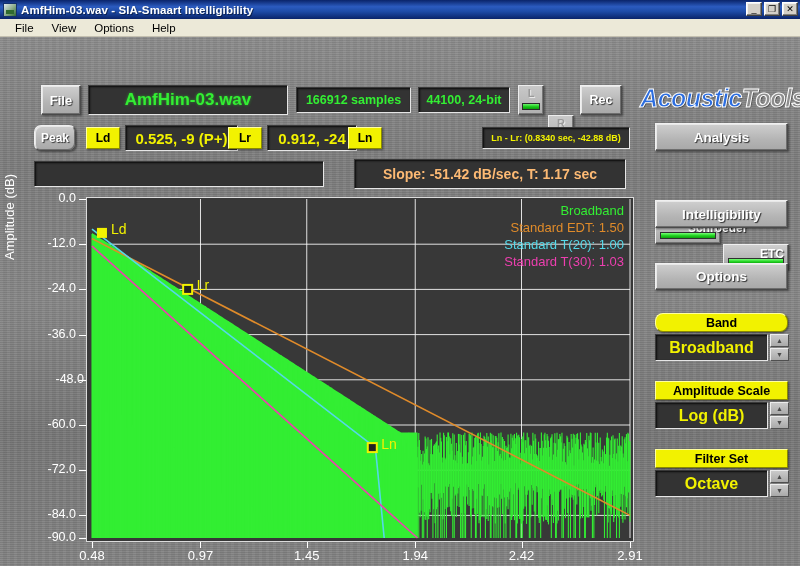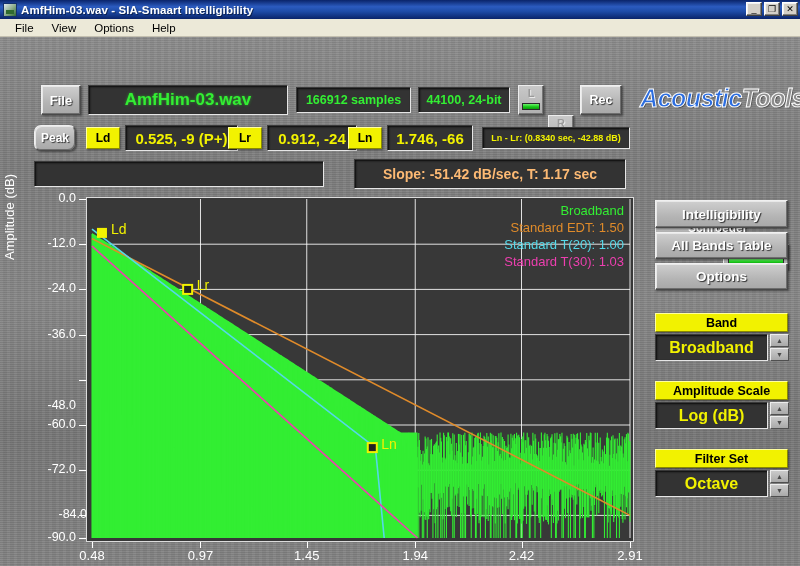--- a/index.html
+++ b/index.html
@@ -174,21 +174,21 @@
   }
   .spin{
     display:flex;flex-direction:column;gap:1px;box-sizing:border-box;
   }
   .spin div{
     flex:1;background:linear-gradient(to bottom,#cacaca,#a9a9a9);
     border:1px solid #ededed;border-right-color:#4f4f4f;border-bottom-color:#4f4f4f;
     box-sizing:border-box;display:flex;align-items:center;justify-content:center;
     font-size:7px;color:#4a4a4a;
   }
-  #band-header{left:655px;top:276px;width:133px;height:19px;}
+  #band-header{left:655px;top:276px;width:133px;height:19px;border-radius:8px;}
   #band-value{left:655px;top:297px;width:113px;height:27px;}
   #band-spin{left:770px;top:297px;width:19px;height:27px;}
   #ampscale-header{left:655px;top:344px;width:133px;height:19px;}
   #ampscale-value{left:655px;top:365px;width:113px;height:27px;}
   #ampscale-spin{left:770px;top:365px;width:19px;height:27px;}
   #filterset-header{left:655px;top:412px;width:133px;height:19px;}
   #filterset-value{left:655px;top:433px;width:113px;height:27px;}
   #filterset-spin{left:770px;top:433px;width:19px;height:27px;}
 
   
@@ -254,44 +254,41 @@
     <div class="abs btn3d" id="peak-button">Peak</div>
     <div class="abs ylabel" id="ld-label">Ld</div>
     <div class="abs lcd" id="ld-display">
       <span>0.525, -9 (P+)</span>
     </div>
     <div class="abs ylabel" id="lr-label">Lr</div>
     <div class="abs lcd" id="lr-display">
       <span>0.912, -24</span>
     </div>
     <div class="abs ylabel" id="ln-label">Ln</div>
-    <div class="abs lcd" id="ln-display">
-      <span>1.746, -66</span>
-    </div>
     <div class="abs lcd" id="lnlr-display">
       <span>Ln - Lr: (0.8340 sec, -42.88 dB)</span>
     </div>
 
     <div class="abs lcd" id="aux-display">
       <span></span>
     </div>
     <div class="abs lcd" id="slope-display">
       <span>Slope: -51.42 dB/sec,      T: 1.17 sec</span>
     </div>
 
+    <div class="abs btn3d" id="analysis-button">Analysis</div>
     <div class="abs tglbtn" id="schroeder-button">
       <div class="tl">Schroeder</div>
       <div class="tled"></div>
     </div>
     <div class="abs tglbtn" id="etc-button">
       <div class="tl">ETC</div>
       <div class="tled"></div>
     </div>
     <div class="abs btn3d" id="intelligibility-button">Intelligibility</div>
-    <div class="abs btn3d" id="allbands-button">All Bands Table</div>
     <div class="abs btn3d" id="options-button">Options</div>
 
     <div class="abs selhdr" id="band-header">Band</div>
     <div class="abs selval" id="band-value">Broadband</div>
     <div class="abs spin" id="band-spin">
       <div>▲</div>
       <div>▼</div>
     </div>
 
     <div class="abs selhdr" id="ampscale-header">Amplitude Scale</div>
@@ -1106,27 +1103,27 @@
 
     <div id="ytick-container">
         <div class="ytick" style="left: 0px; width: 76px; top: 154px;">0.0</div>
         <div class="abs" style="left: 79px; top: 162px; width: 7px; height: 1px; background: rgb(255, 255, 255);"></div>
         <div class="ytick" style="left: 0px; width: 76px; top: 199.2px;">-12.0</div>
         <div class="abs" style="left: 79px; top: 207.2px; width: 7px; height: 1px; background: rgb(255, 255, 255);"></div>
         <div class="ytick" style="left: 0px; width: 76px; top: 244.4px;">-24.0</div>
         <div class="abs" style="left: 79px; top: 252.4px; width: 7px; height: 1px; background: rgb(255, 255, 255);"></div>
         <div class="ytick" style="left: 0px; width: 76px; top: 289.6px;">-36.0</div>
         <div class="abs" style="left: 79px; top: 297.6px; width: 7px; height: 1px; background: rgb(255, 255, 255);"></div>
-        <div class="ytick" style="left: 0px; width: 76px; top: 334.8px; margin-top: 26px;">-48.0</div>
+        <div class="ytick" style="left: 8px; width: 76px; top: 334.8px;">-48.0</div>
         <div class="abs" style="left: 79px; top: 342.8px; width: 7px; height: 1px; background: rgb(255, 255, 255);"></div>
         <div class="ytick" style="left: 0px; width: 76px; top: 380px;">-60.0</div>
         <div class="abs" style="left: 79px; top: 388px; width: 7px; height: 1px; background: rgb(255, 255, 255);"></div>
         <div class="ytick" style="left: 0px; width: 76px; top: 425.2px;">-72.0</div>
         <div class="abs" style="left: 79px; top: 433.2px; width: 7px; height: 1px; background: rgb(255, 255, 255);"></div>
-        <div class="ytick" style="left: 11px; width: 76px; top: 470.4px;">-84.0</div>
+        <div class="ytick" style="left: 0px; width: 76px; top: 470.4px;">-84.0</div>
         <div class="abs" style="left: 79px; top: 478.4px; width: 7px; height: 1px; background: rgb(255, 255, 255);"></div>
         <div class="ytick" style="left: 0px; width: 76px; top: 493px;">-90.0</div>
         <div class="abs" style="left: 79px; top: 501px; width: 7px; height: 1px; background: rgb(255, 255, 255);"></div>
       </div>
     <div id="xtick-container">
         <div class="xtick" style="left: 52px; top: 511px; width: 80px;">0.48</div>
         <div class="abs" style="left: 92px; top: 505px; width: 1px; height: 6px; background: rgb(255, 255, 255);"></div>
         <div class="xtick" style="left: 160.486px; top: 511px; width: 80px;">0.97</div>
         <div class="abs" style="left: 200.486px; top: 505px; width: 1px; height: 6px; background: rgb(255, 255, 255);"></div>
         <div class="xtick" style="left: 266.757px; top: 511px; width: 80px;">1.45</div>

